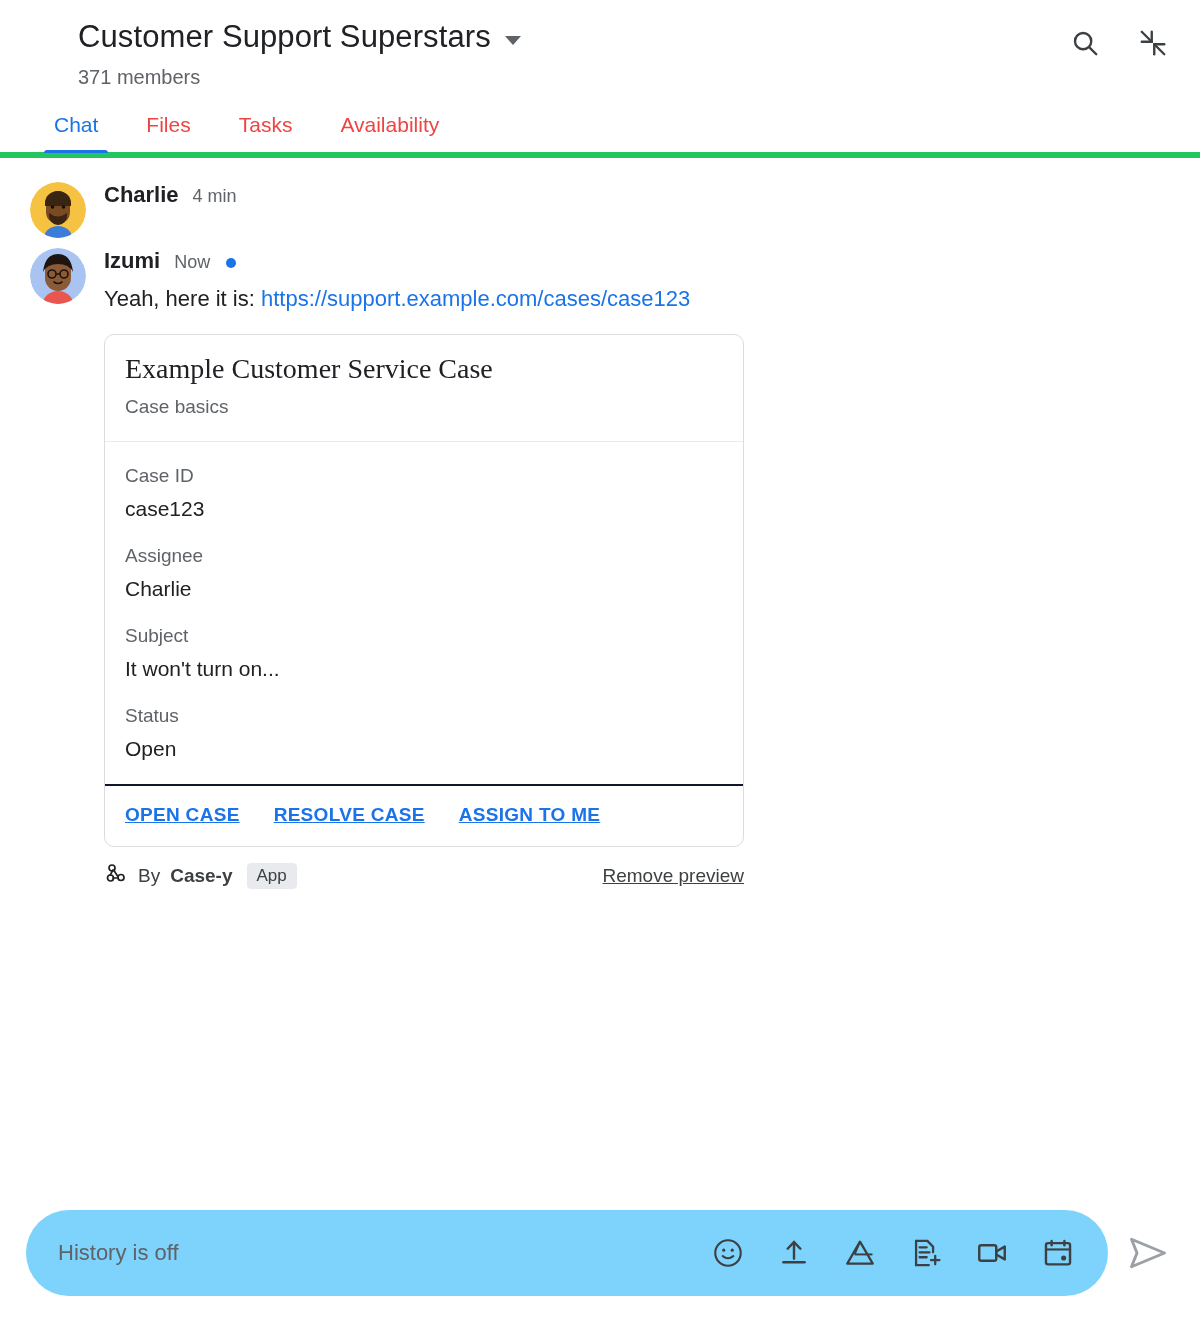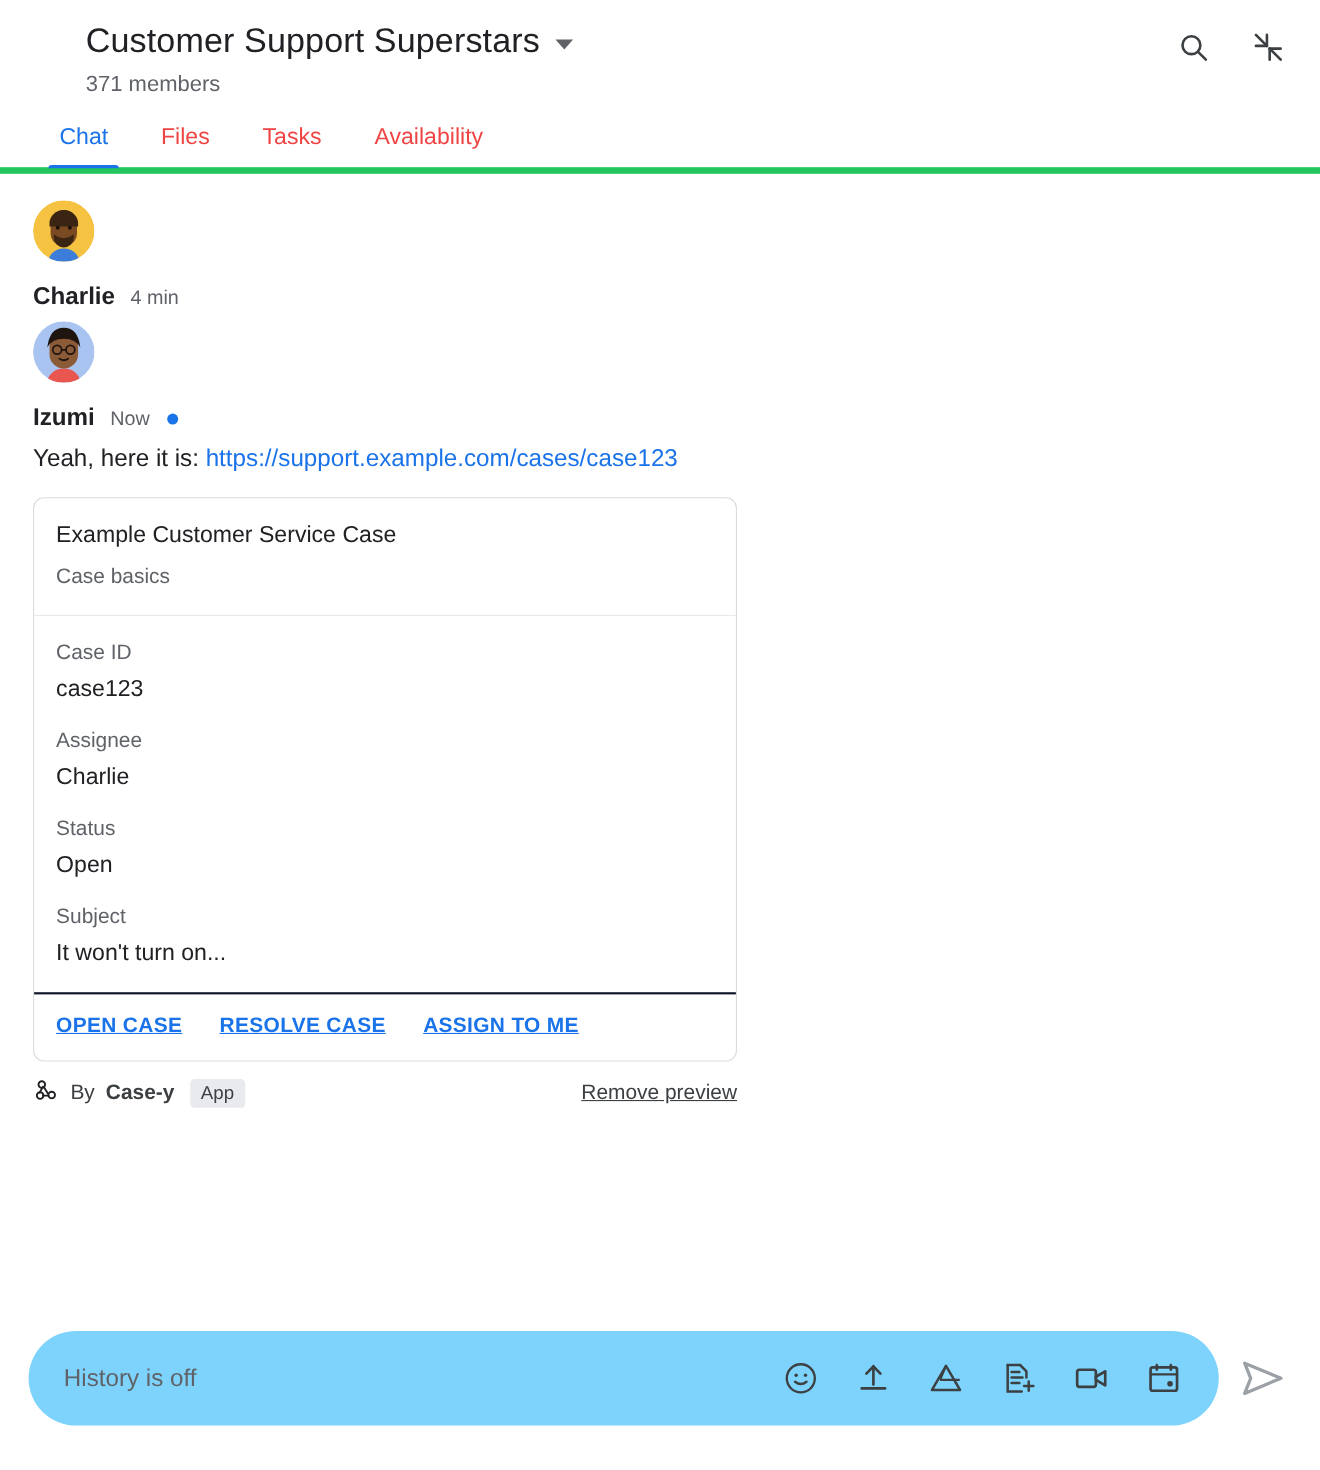--- a/index.html
+++ b/index.html
@@ -101,21 +101,20 @@
   
   .messages {
     flex: 1 1 auto;
     overflow: hidden;
     padding: 24px 30px 0 30px;
   }
   .msg {
     display: flex;
     gap: 18px;
     margin-bottom: 10px;
-    flex-direction: column;
   }
   .avatar {
     width: 56px; height: 56px;
     border-radius: 50%;
     flex: 0 0 auto;
     position: relative;
     overflow: hidden;
   }
   .msg-body { flex: 1 1 auto; min-width: 0; }
   .msg-head {
@@ -158,23 +157,24 @@
     width: 640px;
     border: 1px solid #dadce0;
     border-radius: 10px;
     background: #fff;
   }
   .card-header {
     padding: 20px 20px 22px 20px;
     border-bottom: 1px solid #e8eaed;
   }
   .card-title {
-    font-size: 21px;
+    font-size: 28px;
     color: #202124;
     line-height: 28px;
+    font-family: Liberation Serif, serif;
   }
   .card-subtitle {
     font-size: 19px;
     color: #5f6368;
     margin-top: 12px;
     line-height: 24px;
   }
   .card-fields {
     padding: 22px 20px 22px 20px;
     border-bottom: 2px solid #0f172a;
@@ -374,26 +374,26 @@
           <div class="card-fields">
             <div class="field">
               <div class="field-label">Case ID</div>
               <div class="field-value">case123</div>
             </div>
             <div class="field">
               <div class="field-label">Assignee</div>
               <div class="field-value">Charlie</div>
             </div>
             <div class="field">
+              <div class="field-label">Subject</div>
+              <div class="field-value">It won't turn on...</div>
+            </div>
+            <div class="field">
               <div class="field-label">Status</div>
               <div class="field-value">Open</div>
-            </div>
-            <div class="field">
-              <div class="field-label">Subject</div>
-              <div class="field-value">It won't turn on...</div>
             </div>
           </div>
           <div class="card-actions">
             <div class="card-action">OPEN CASE</div>
             <div class="card-action">RESOLVE CASE</div>
             <div class="card-action">ASSIGN TO ME</div>
           </div>
         </div>
 
         <div class="attrib">

